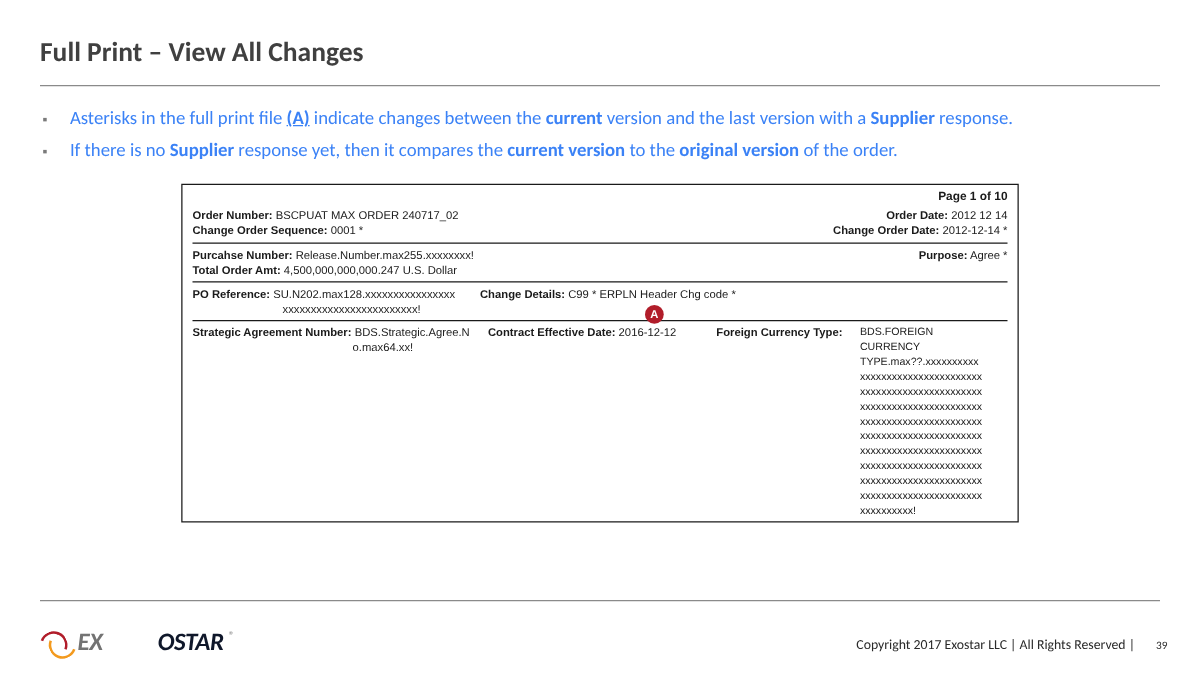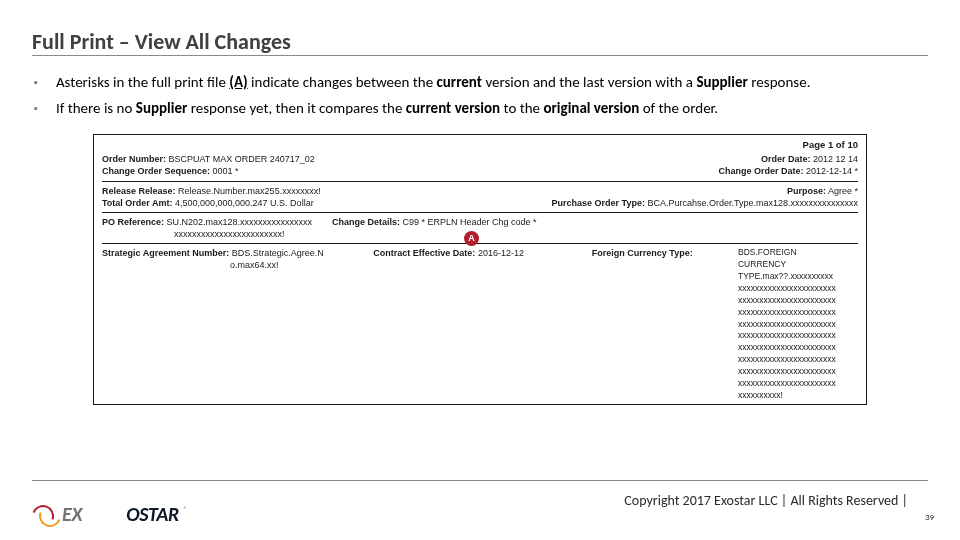--- a/index.html
+++ b/index.html
@@ -14,50 +14,50 @@
   .slide {
     width: 960px; height: 540px;
     position: relative;
     padding: 28px 32px 0 32px;
   }
   .title {
     font-size: 22px;
     font-weight: 700;
     color: #404040;
     border-bottom: 1.5px solid #8a8a8a;
-    padding-bottom: 0;
+    padding-bottom: 13px;
     margin-bottom: 16px;
   }
   .bullets { margin: 0 0 14px 0; padding: 0; }
   .bullets li {
     list-style: none;
     display: flex;
     align-items: flex-start;
     font-size: 15px;
     line-height: 1.45;
-    color: #000000;
+    color: #3b82f6;
     margin-bottom: 4px;
   }
   .bullets li::before {
     content: "\25AA";
     color: #7a7a7a;
     font-size: 11px;
     margin-right: 18px;
     margin-left: 2px;
     position: relative;
     top: 3px;
   }
   .bullets li .bt { flex: 1; }
   .bullets b    { font-weight: 700; }
   .bullets u    { text-decoration: underline; }
 
   
   .doc {
     margin: 2px auto 0;
-    width: 774px;
+    width: 670px;
     border: 1.3px solid #1a1a1a;
     background: #fff;
     font-family: Arial, Helvetica, sans-serif;
     font-size: 9px;
     color: #1a1a1a;
     padding: 4px 8px 2px 8px;
     line-height: 1.35;
     position: relative;
   }
   .doc b { font-weight: 700; }
@@ -139,22 +139,22 @@
     width:18px; height:18px; left:7px; top:0;
     border-bottom-color:#f39a1e; border-left-color:#f39a1e;
     transform: rotate(-25deg);
   }
   .logo .ex  { color:#737373; font-size:20px; }
   .logo .ost { color:#0f172a;    font-size:20px;padding-left:44px; }
   .logo .reg { color:#888; font-size:9px; font-style:normal; font-weight:400; margin-left:4px; position:relative; top:-6px; }
 
   .copyright {
     position: absolute;
-    right: 52px; bottom: 31px;
-    font-size: 14px;
+    right: 52px; bottom: 18px;
+    font-size: 11px;
     color: #2a2a2a;
   }
   .pageno {
     position: absolute;
     right: 26px; bottom: 18px;
     font-size: 9px;
     color: #2a2a2a;
   }
 </style>
 </head>
@@ -183,26 +183,25 @@
     <div class="doc-row">
       <span class="cell"><b>Order Number:</b> <span class="val">BSCPUAT MAX ORDER 240717_02</span></span>
       <span class="cell"><b>Order Date:</b> <span class="val">2012 12 14</span></span>
     </div>
     <div class="doc-row">
       <span class="cell"><b>Change Order Sequence:</b> <span class="val">0001 *</span></span>
       <span class="cell"><b>Change Order Date:</b> <span class="val">2012-12-14 *</span></span>
     </div>
     <div class="doc-sep"></div>
     <div class="doc-row">
-      <span class="cell"><b>Release Release:</b> <span class="val">Release.Number.max255.xxxxxxxx!</span></span>
+      <span class="cell"><b>Purcahse Number:</b> <span class="val">Release.Number.max255.xxxxxxxx!</span></span>
       <span class="cell"><b>Purpose:</b> <span class="val">Agree *</span></span>
     </div>
     <div class="doc-row">
       <span class="cell"><b>Total Order Amt:</b> <span class="val">4,500,000,000,000.247 U.S. Dollar</span></span>
-      <span class="cell grow" style="text-align:right"><b>Purchase Order Type:</b> <span class="val">BCA.Purcahse.Order.Type.max128.xxxxxxxxxxxxxxx</span></span>
     </div>
 
     <div class="badge">A</div>
 
     <div class="doc-sep"></div>
     <div class="doc-row">
       <span class="cell" style="width:220px"><b>PO Reference:</b> <span class="val">SU.N202.max128.xxxxxxxxxxxxxxxx</span></span>
       <span class="cell grow"><b>Change Details:</b> <span class="val">C99 * ERPLN Header Chg code *</span></span>
     </div>
     <div class="doc-row">

